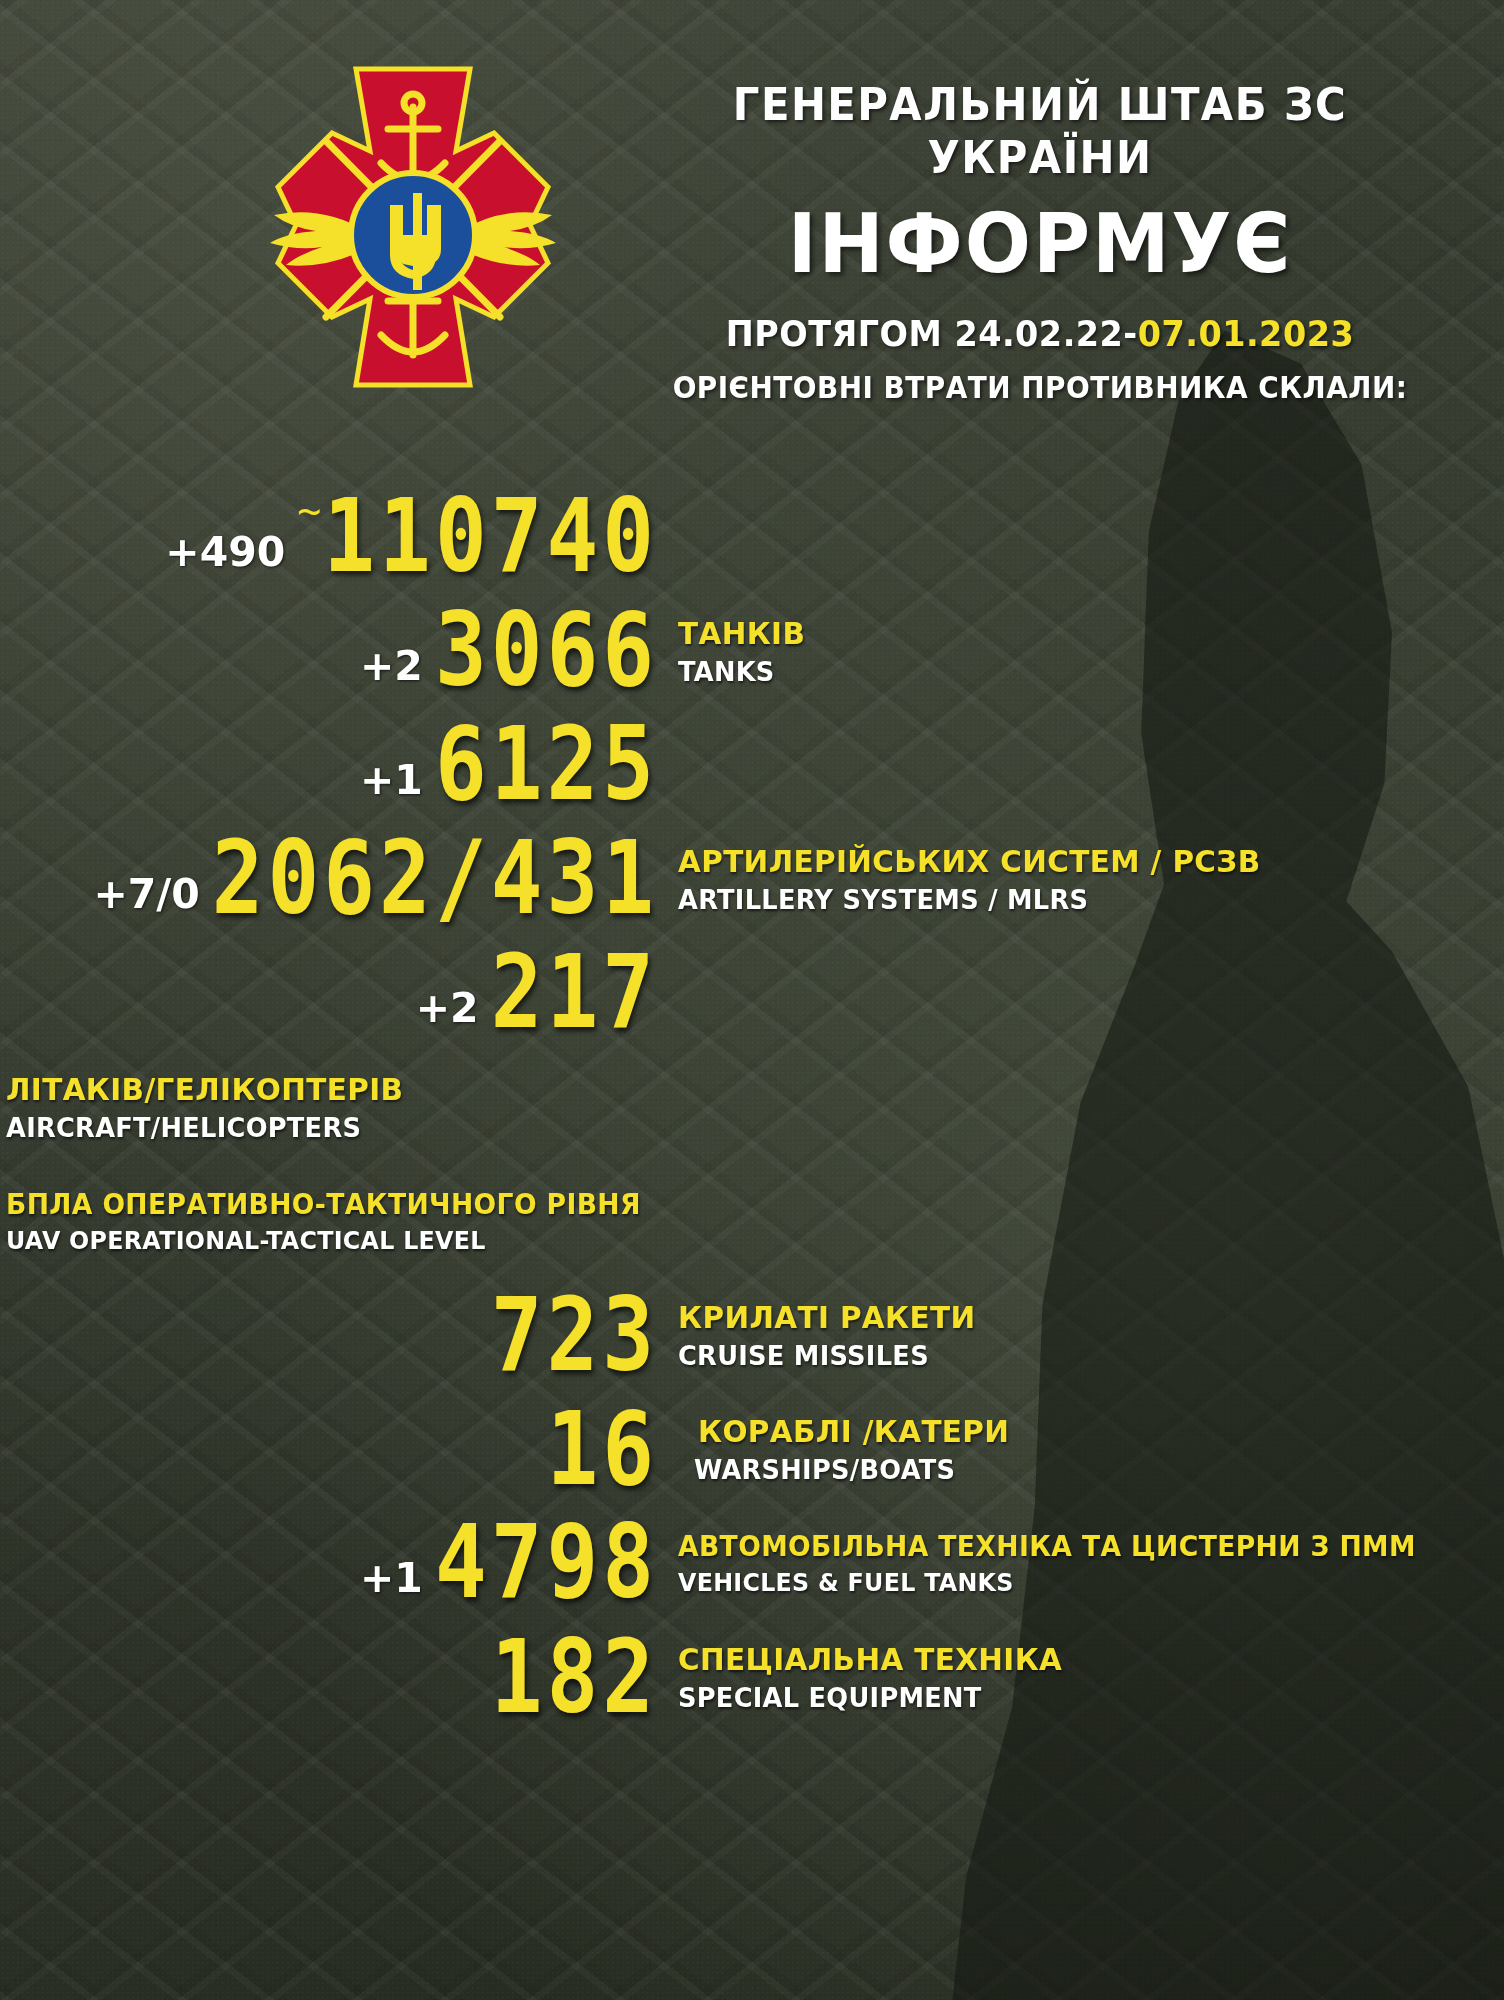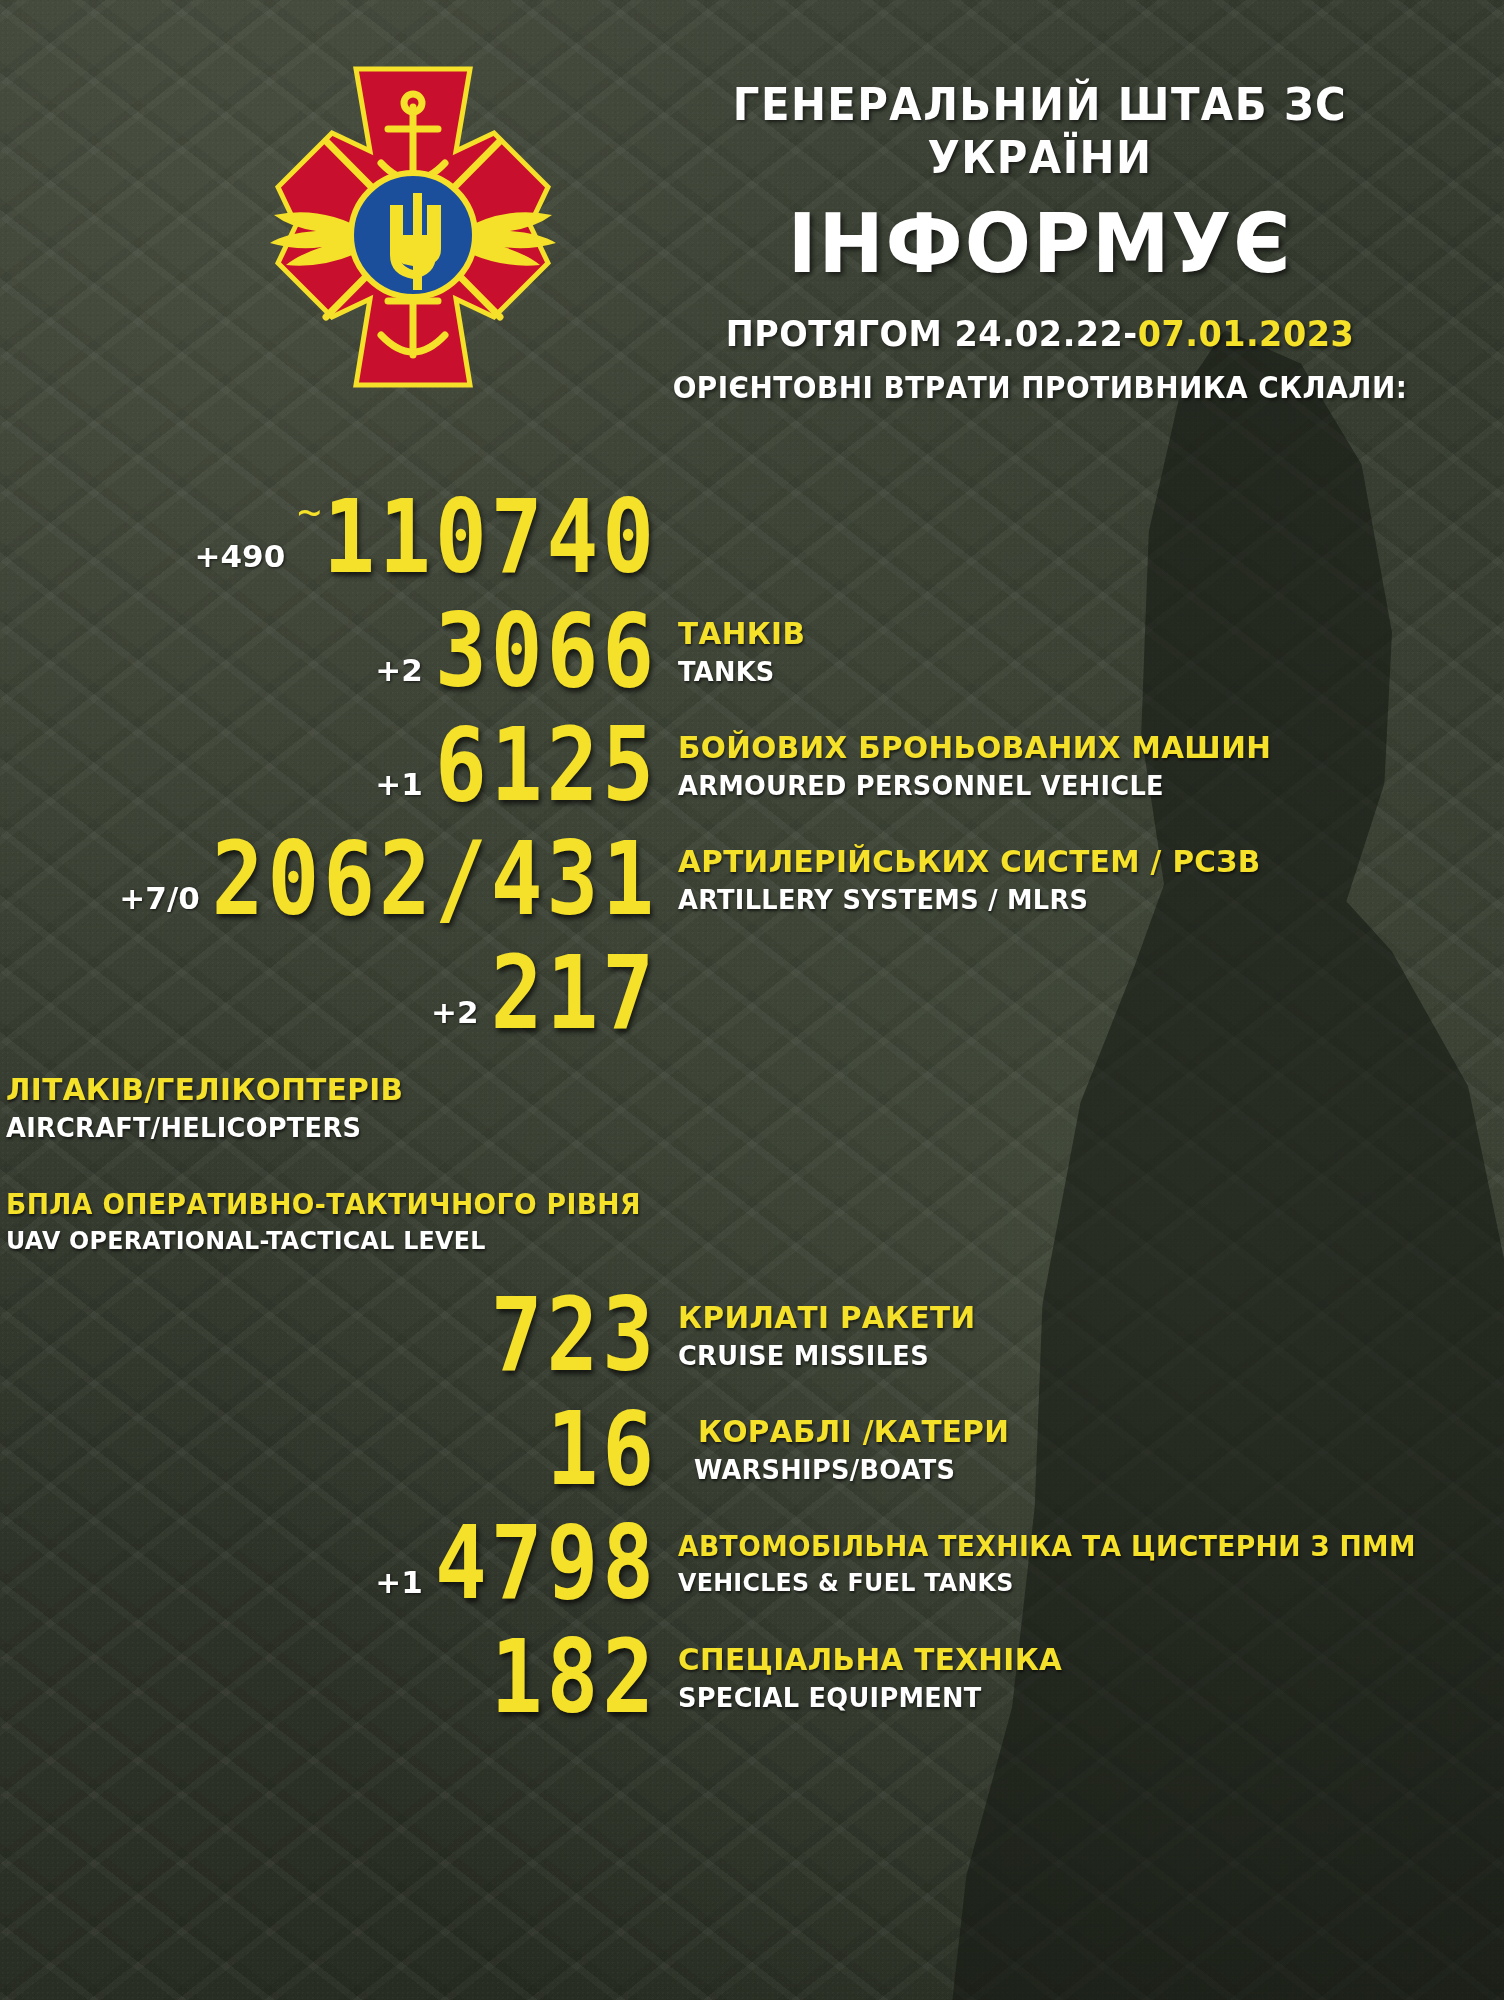--- a/index.html
+++ b/index.html
@@ -143,21 +143,21 @@
     width: 672px;
     display: flex;
     align-items: baseline;
     justify-content: flex-end;
     padding-right: 14px;
     box-sizing: border-box;
   }
   .delta {
     font-family: "DejaVu Sans", sans-serif;
     font-weight: bold;
-    font-size: 31px;
+    font-size: 41px;
     color: #ffffff;
     margin-right: 12px;
     margin-bottom: 6px;
     white-space: nowrap;
     text-shadow: 1px 1px 3px rgba(0,0,0,.7);
     text-align: center;
   }
   .approx {
     font-family: "DejaVu Sans Mono", monospace;
     font-size: 40px;
@@ -284,24 +284,20 @@
         <div class="lab-ua">ТАНКІВ</div>
         <div class="lab-en">TANKS</div>
       </div>
     </div>
 
     <div class="row">
       <div class="num-col">
         <span class="delta">+1</span>
         <span class="value">6125</span>
       </div>
-      <div class="label-col">
-        <div class="lab-ua">БОЙОВИХ БРОНЬОВАНИХ МАШИН</div>
-        <div class="lab-en">ARMOURED PERSONNEL VEHICLE</div>
-      </div>
     </div>
 
     <div class="row">
       <div class="num-col">
         <span class="delta">+7/0</span>
         <span class="value">2062/431</span>
       </div>
       <div class="label-col">
         <div class="lab-ua">АРТИЛЕРІЙСЬКИХ СИСТЕМ / РСЗВ</div>
         <div class="lab-en">ARTILLERY SYSTEMS / MLRS</div>

